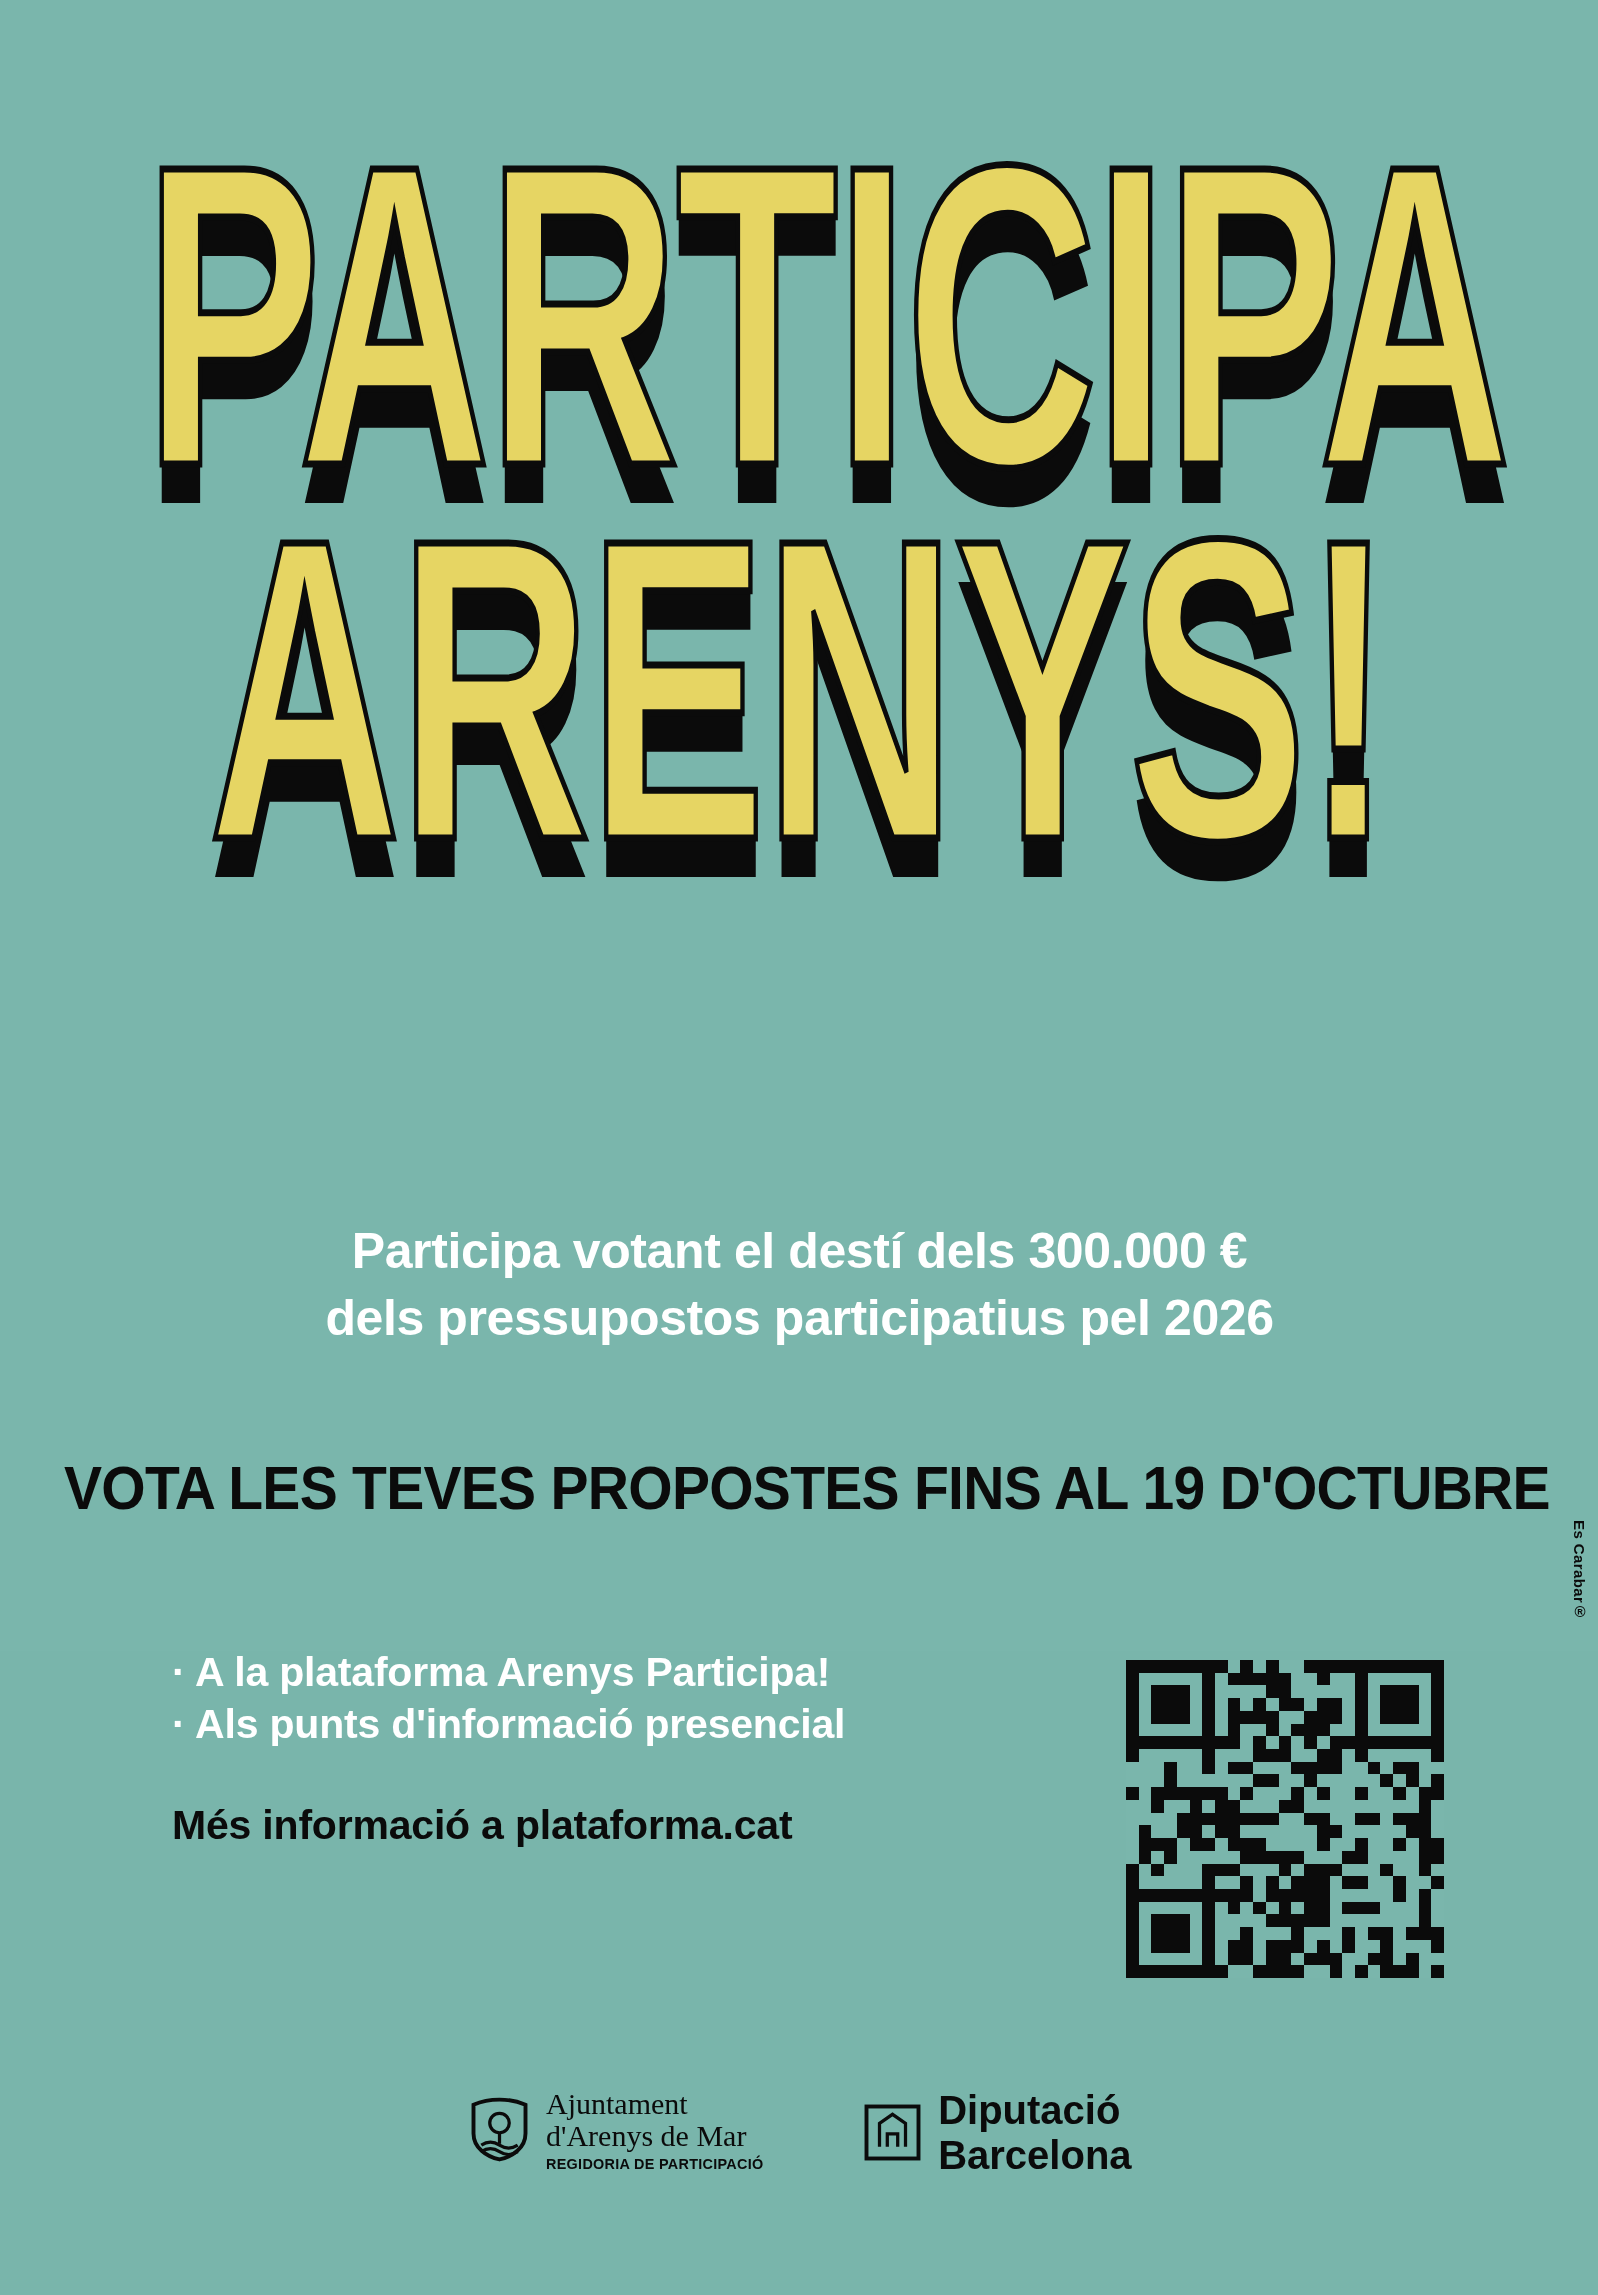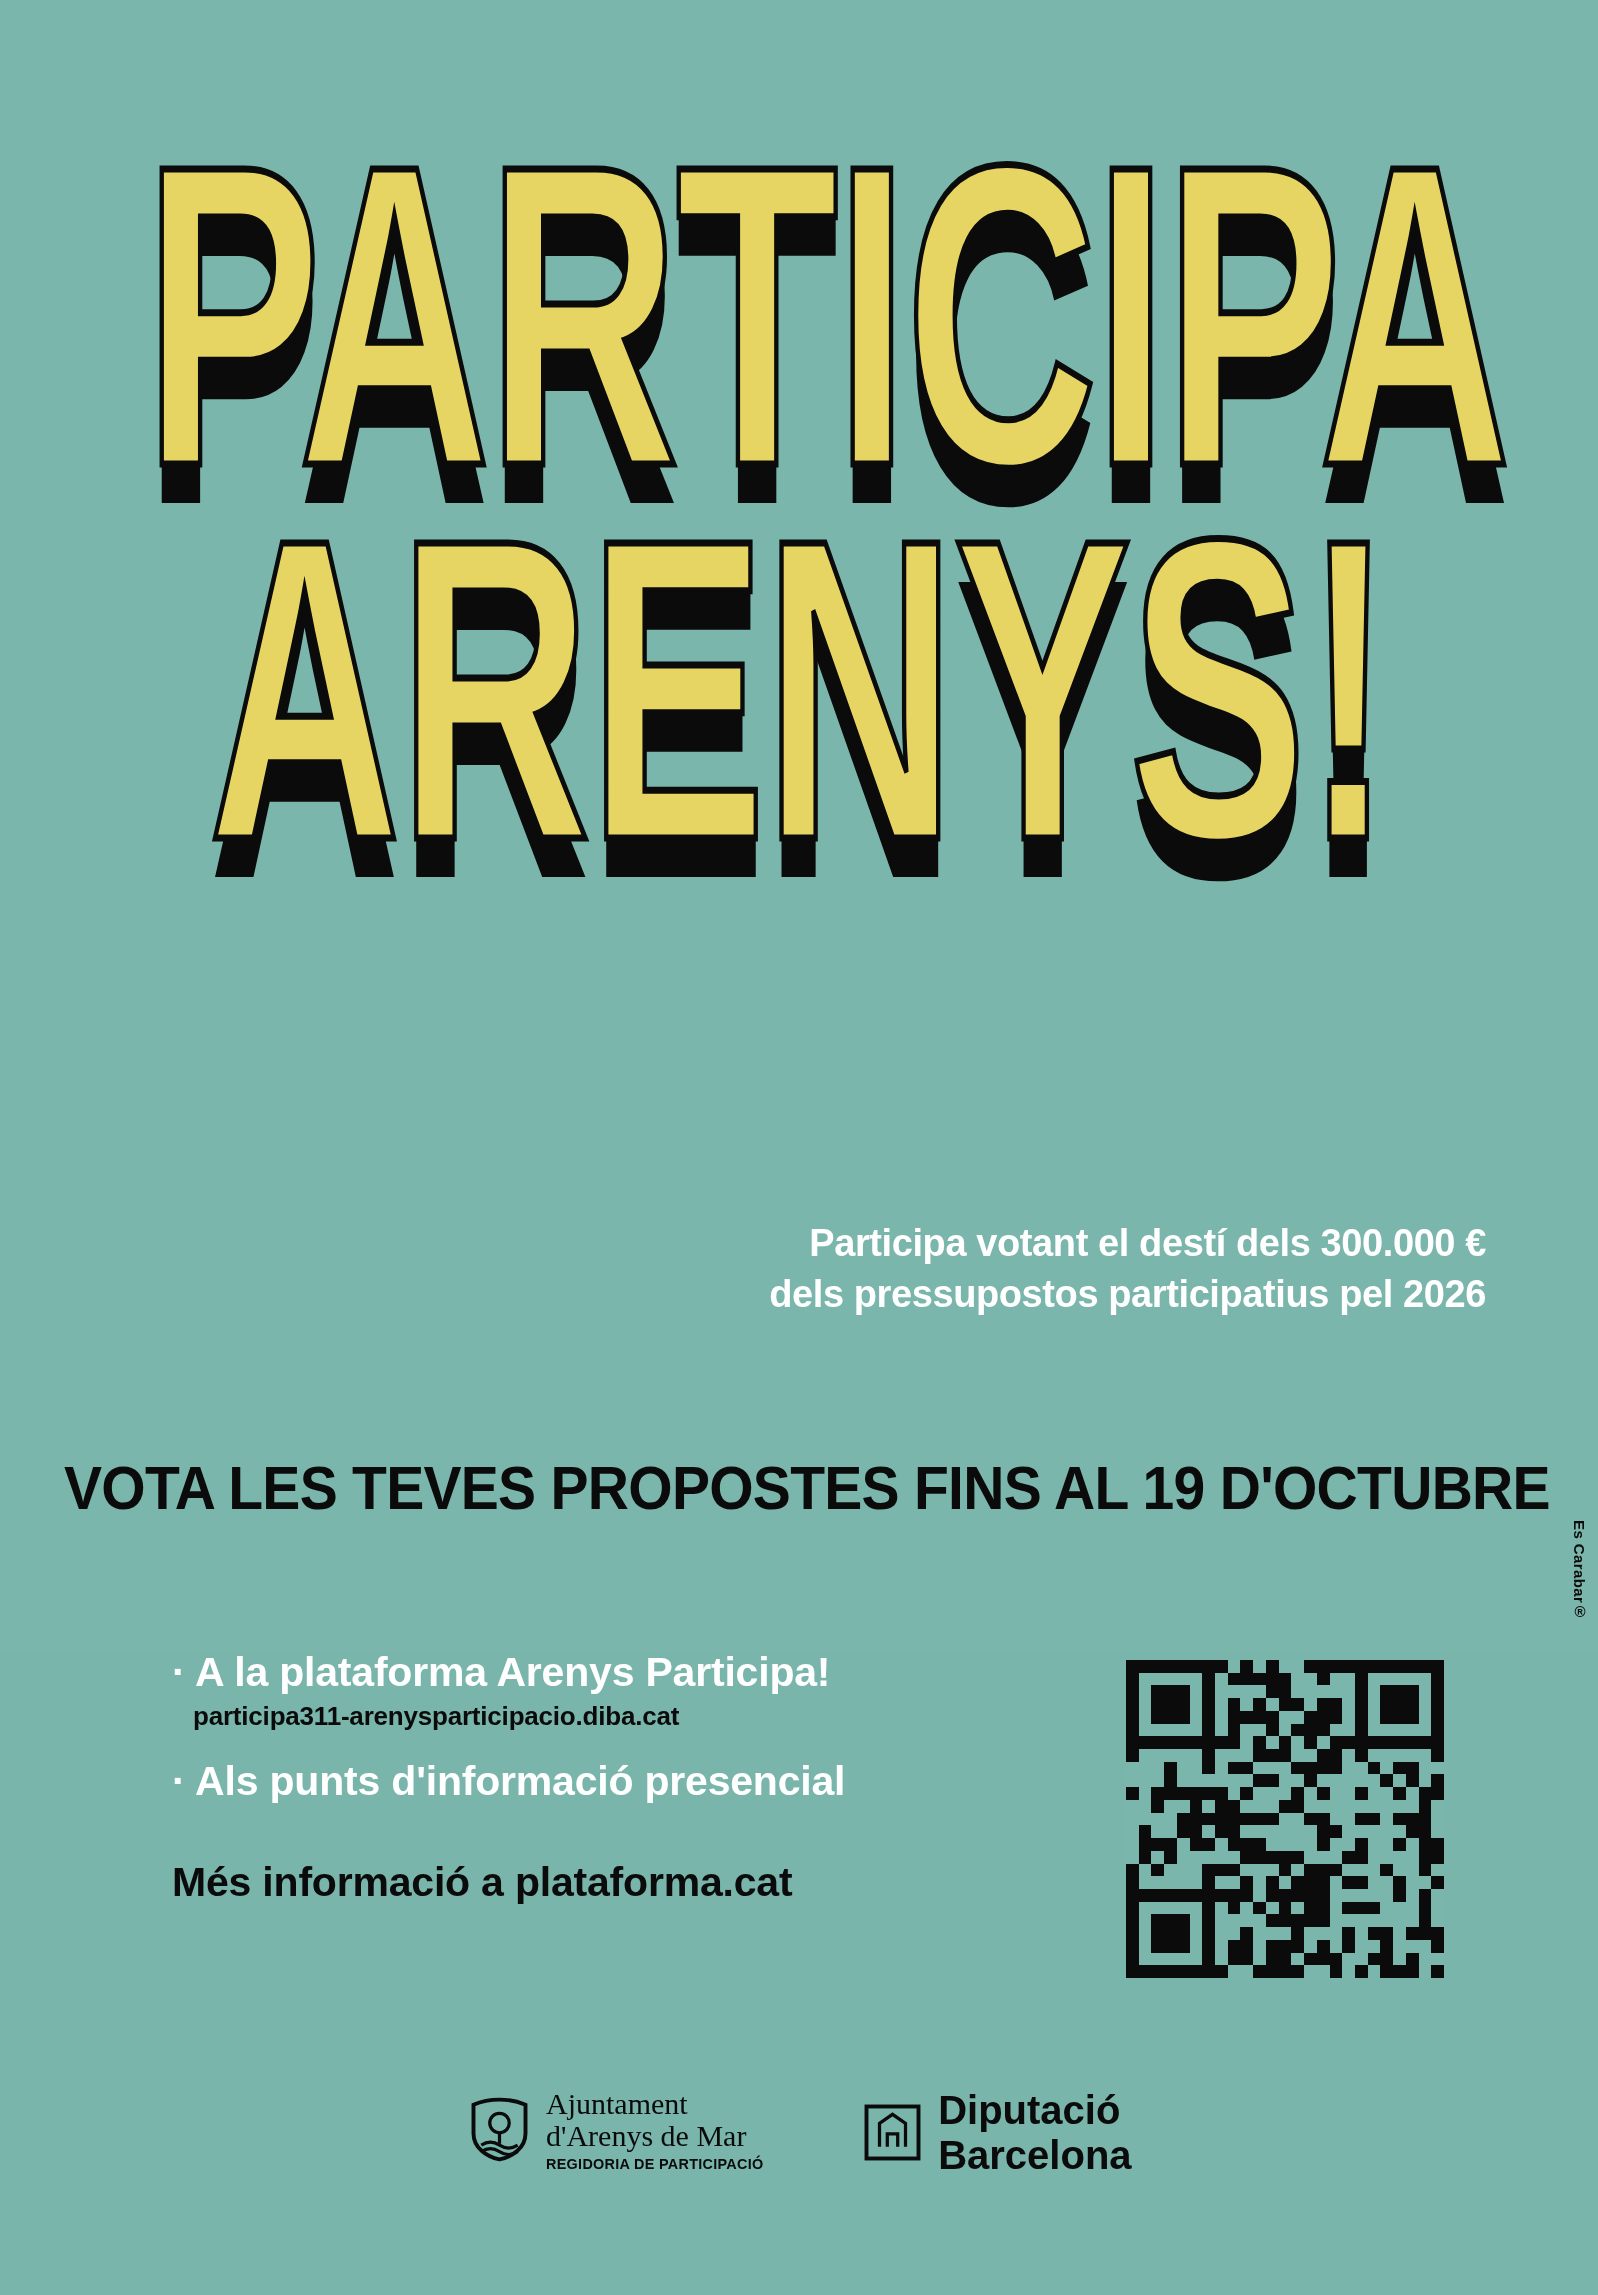--- a/index.html
+++ b/index.html
@@ -72,24 +72,24 @@
     font-size: 325px;
     letter-spacing: -3px;
   }
 
   
   .subtitle {
     position: absolute;
     left: 0;
     top: 1218px;
     width: 1599px;
-    text-align: right;
+    text-align: center;
     color: #ffffff;
     font-weight: bold;
-    font-size: 38px;
+    font-size: 50px;
     line-height: 1.33;
     letter-spacing: -0.4px;
     padding: 0 113px;
     box-sizing: border-box;
   }
 
   
   .deadline {
     position: absolute;
     left: 0;
@@ -239,21 +239,20 @@
 
   <div class="subtitle">
     <div>Participa votant el destí dels 300.000 €</div>
     <div>dels pressupostos participatius pel 2026</div>
   </div>
 
   <div class="deadline">VOTA LES TEVES PROPOSTES FINS AL 19 D'OCTUBRE</div>
 
   <div class="info">
     <div class="info-item">· A la plataforma Arenys Participa!</div>
-    <div class="info-url">participa311-arenysparticipacio.diba.cat</div>
     <div class="info-item second">· Als punts d'informació presencial</div>
     <div class="info-more">Més informació a plataforma.cat</div>
   </div>
 
   <div class="qr-wrap">
     <div class="qr-grid" id="qr-grid">
         <div class="qr-cell-on"></div>
         <div class="qr-cell-on"></div>
         <div class="qr-cell-on"></div>
         <div class="qr-cell-on"></div>

